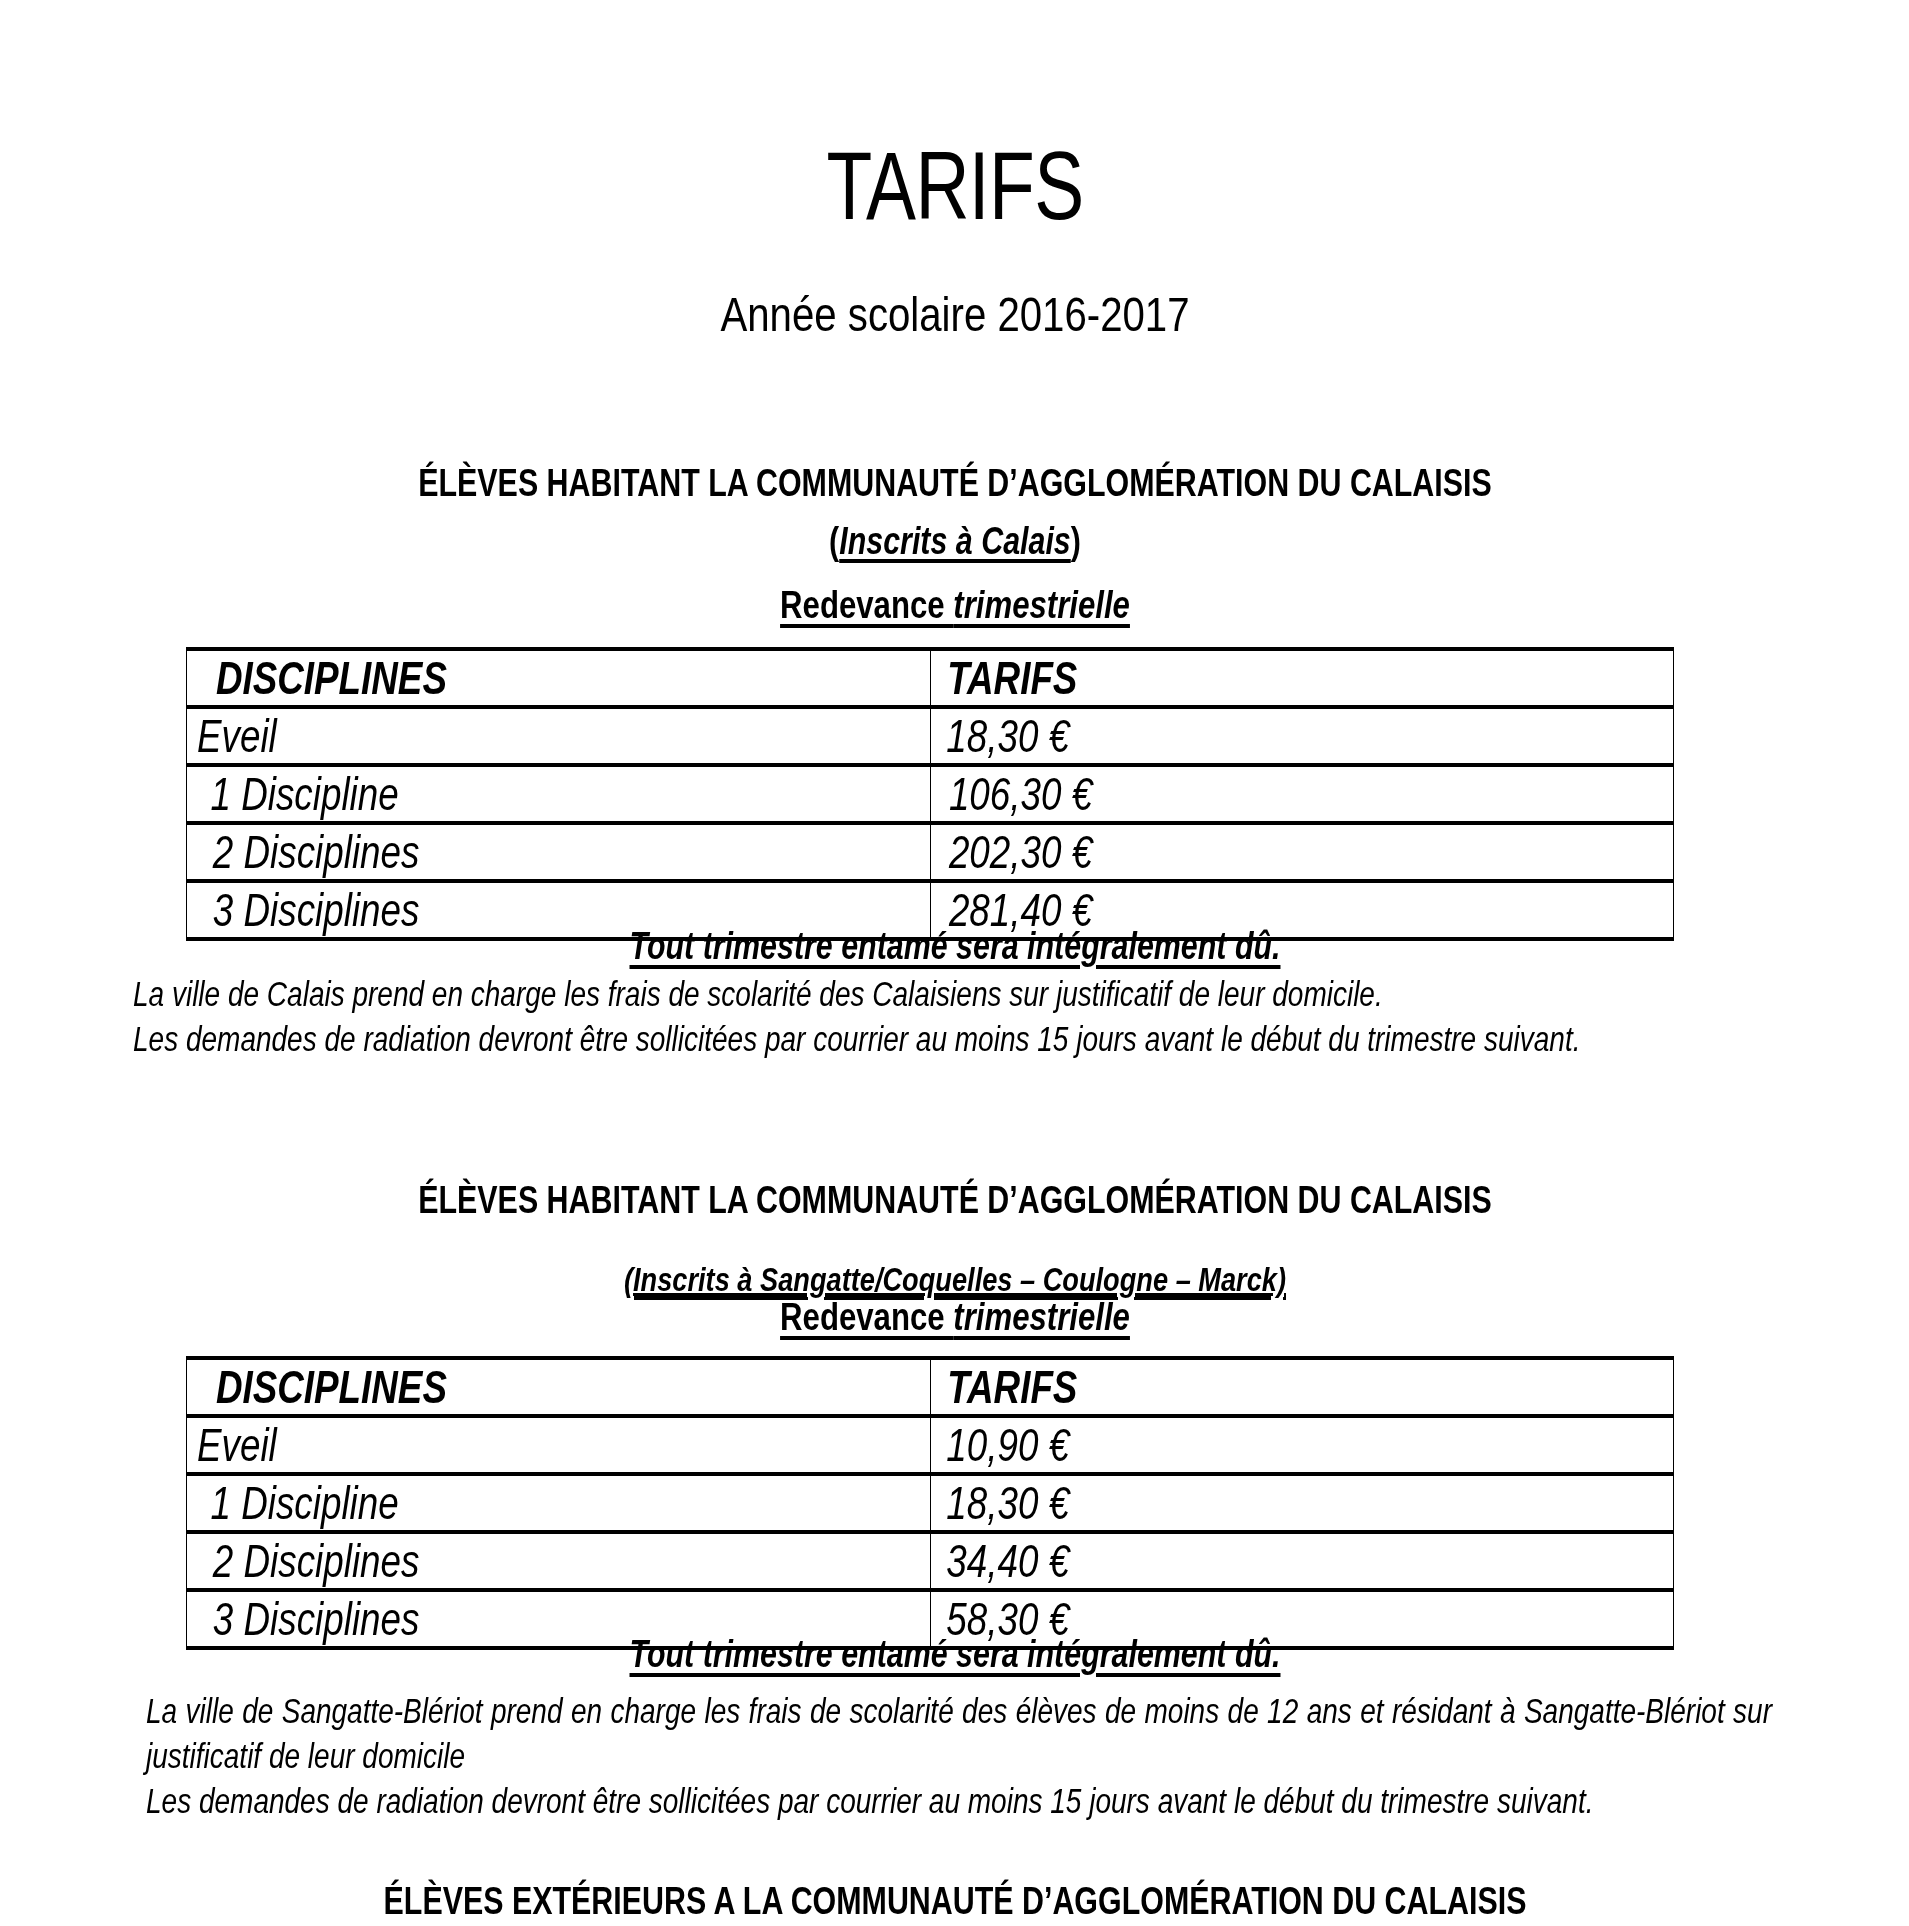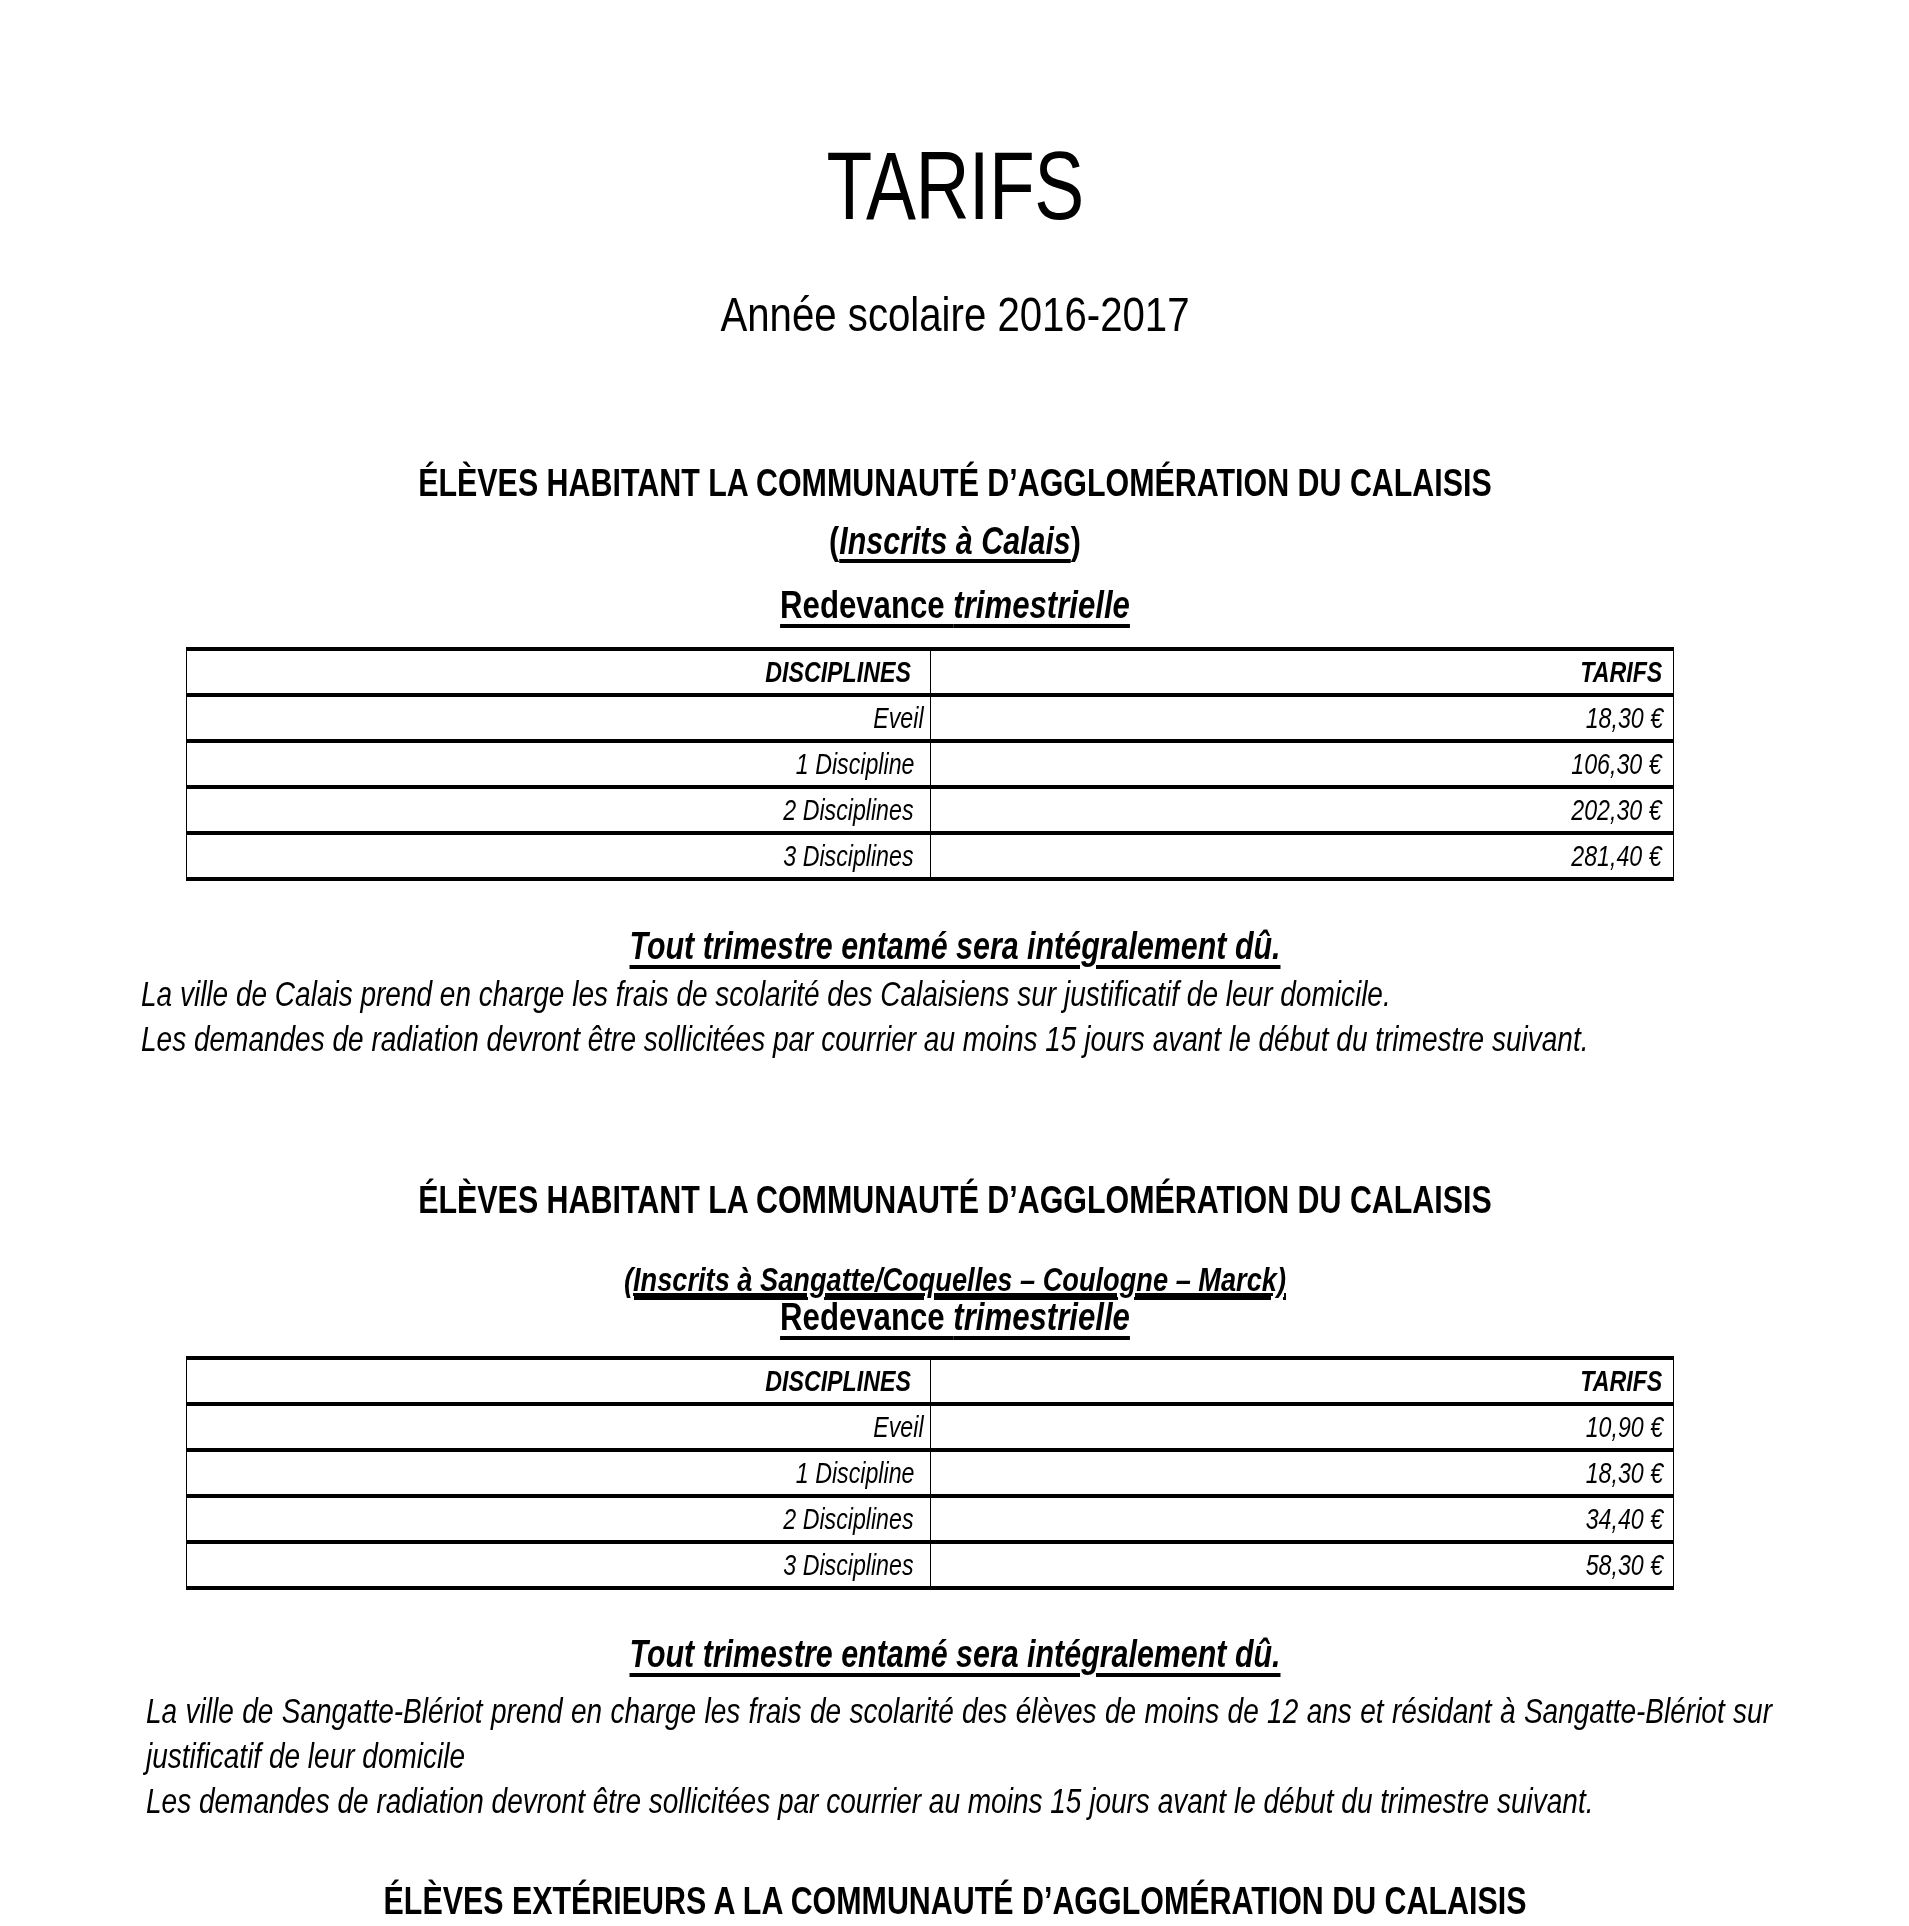--- a/index.html
+++ b/index.html
@@ -15,22 +15,22 @@
   .sec-sub { font-size: 38px; font-weight: bold; transform: scaleX(0.80); transform-origin: center; white-space: nowrap; }
   .sec-sub .u { text-decoration: underline; text-decoration-thickness: 3.9px; text-underline-offset: 5.4px; font-style: italic; }
   .redev { font-size: 38px; font-weight: bold; text-decoration: underline; text-decoration-thickness: 3.9px; text-underline-offset: 6.2px; transform: scaleX(0.82); transform-origin: center; white-space: nowrap; }
   .redev i { font-style: italic; }
   table.tarifs {
     position: absolute; left: 186px; width: 1488px; border-collapse: collapse; table-layout: fixed;
   }
   table.tarifs td, table.tarifs th {
     border-left: 1.5px solid #000; border-right: 1.5px solid #000;
     border-top: 4.6px solid #000; border-bottom: 4.6px solid #000;
-    height: 42px; padding: 0; text-align: right; vertical-align: middle;
-    font-size: 29px; font-style: italic; white-space: nowrap; overflow: hidden;
+    height: 42px; padding: 0; text-align: left; vertical-align: middle;
+    font-size: 46px; font-style: italic; white-space: nowrap; overflow: hidden;
   }
   table.tarifs th { font-weight: bold; }
   table.tarifs td span, table.tarifs th span { display: inline-block; transform: scaleX(0.80); }
   .note { font-size: 38px; font-weight: bold; font-style: italic; text-decoration: underline; text-decoration-thickness: 3.9px; text-underline-offset: 6.2px; transform: scaleX(0.80); transform-origin: center; white-space: nowrap; }
   .para {
     font-size: 35px; font-style: italic; line-height: 45px; text-align: justify;
   }
   .para p { margin: 0; }
   .para-inner { transform: scaleX(0.80); transform-origin: left top; width: 125%; }
 </style>
@@ -75,21 +75,21 @@
   </tr>
   <tr>
     <td><span>3 Disciplines</span></td>
     <td><span>281,40 €</span></td>
   </tr>
 </tbody>
   </table>
 <div class="abs center" style="top:925px;">
   <div class="note">Tout trimestre entamé sera intégralement dû.</div>
 </div>
-<div class="abs para" style="top:971px; left:141px; width:1626px;">
+<div class="abs para" style="top:971px; left:133px; width:1626px;">
   <div class="para-inner">
     <p>La ville de Calais prend en charge les frais de scolarité des Calaisiens sur justificatif de leur domicile.</p>
     <p>Les demandes de radiation devront être sollicitées par courrier au moins 15 jours avant le début du trimestre suivant.</p>
   </div>
 </div>
 
 <div class="abs center" style="top:1179px;">
   <div class="sec-heading">ÉLÈVES HABITANT LA COMMUNAUTÉ D’AGGLOMÉRATION DU CALAISIS</div>
 </div>
 <div class="abs center" style="top:1260px;text-decoration:underline;">

